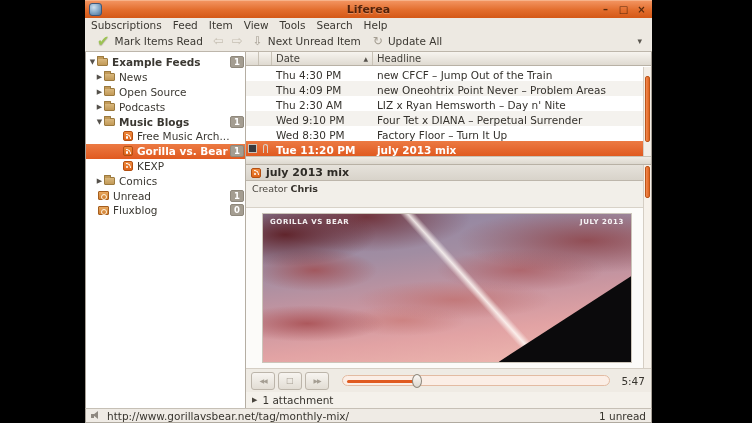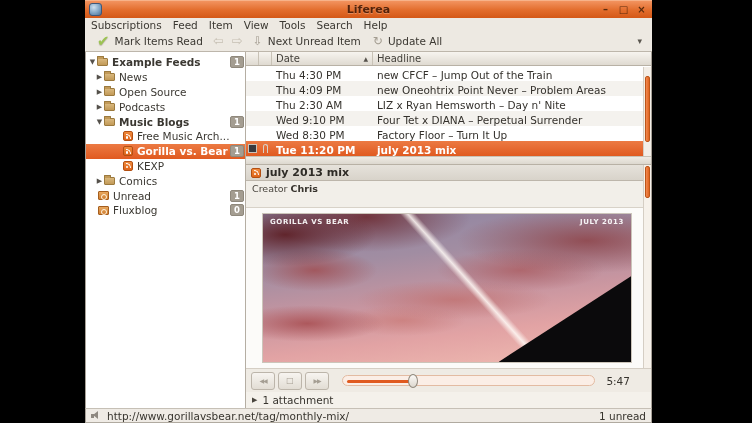--- a/index.html
+++ b/index.html
@@ -134,21 +134,21 @@
     background:#EFEBE4; border-top:1px solid #D5CEC4; padding:0 5px; }
   .pbtn { width:24px; height:18px; display:flex; align-items:center; justify-content:center;
     background:linear-gradient(#F7F4F0,#E2DDD4); border:1px solid #BCB5AA; border-radius:3px;
     color:#A59E93; font-size:6px; letter-spacing:-1px; }
   .pbtn .sq { font-size:8px; letter-spacing:0; }
   .slider { position:relative; flex:1; height:11px; margin:0 8px 0 10px;
     background:#FBEEE6; border:1px solid #E3BBA2; border-radius:6px; }
   .slider .fill { position:absolute; left:4px; top:4px; width:26%; height:2.5px; background:#E05A20; border-radius:2px; }
   .slider .handle { position:absolute; left:26%; top:-2px; width:10px; height:14px;
     background:linear-gradient(#FBF9F6,#DDD8CF); border:1px solid #8F887C; border-radius:50%; }
-  .player-time { font-size:10.5px; color:#37342E; margin-right:16px; }
+  .player-time { font-size:10.5px; color:#37342E; margin-right:1px; }
 
   .attachment-row { flex:0 0 16px; display:flex; align-items:center; gap:5px;
     background:#F4F1EB; padding:0 6px; font-size:10.5px; color:#37342E; }
   .att-expander { font-size:7px; color:#4A463F; }
 
   
   .statusbar { flex:0 0 15px; display:flex; align-items:center; background:#EFEBE5;
     border-top:1px solid #C6C0B6; border-left:1px solid #A8A198; border-right:1px solid #A8A198;
     border-bottom:1px solid #B0AAA0; padding:0 5px; font-size:10.5px; color:#37342E; gap:5px; }
   .speaker-icon { position:relative; width:11px; height:9px; flex:0 0 11px; }

